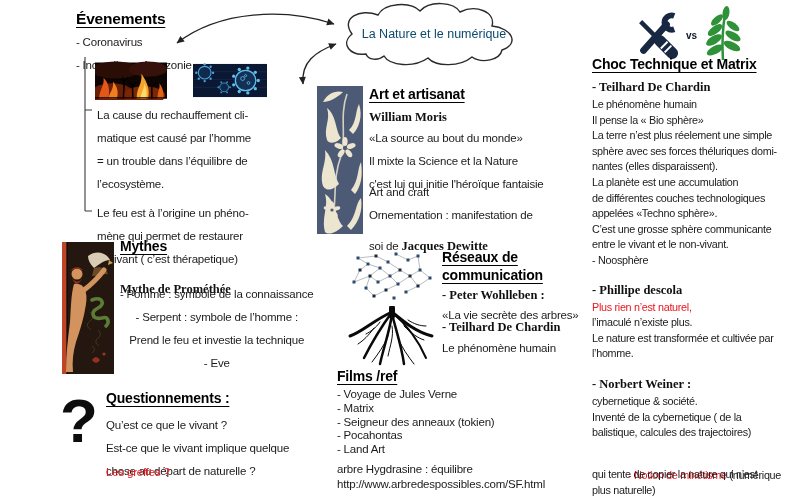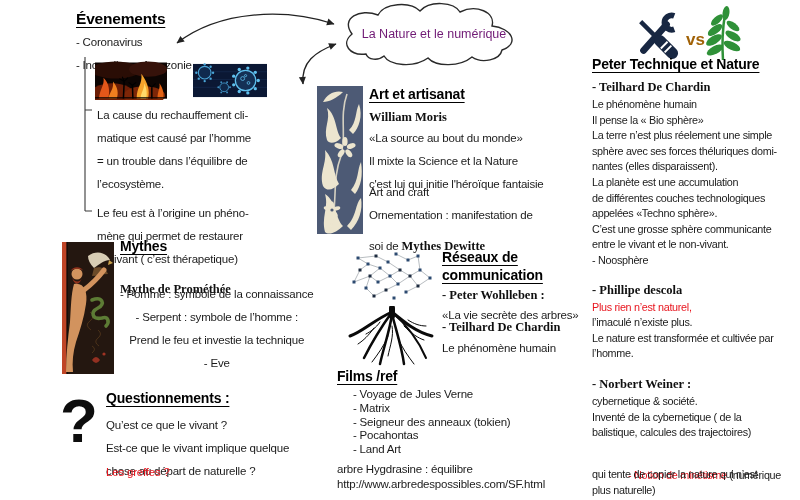--- a/index.html
+++ b/index.html
@@ -8,22 +8,22 @@
   .abs{position:absolute;}
   .t{position:absolute;white-space:pre-line;font-size:11.5px;line-height:23px;
      letter-spacing:-0.2px;color:#1b1b1b;}
   .rcol{font-size:10.8px;letter-spacing:-0.3px;line-height:15.6px;}
   .h{position:absolute;font-weight:700;text-decoration:underline;text-underline-offset:2.5px;
      text-decoration-thickness:1.4px;font-size:14px;color:#000000;white-space:pre-line;letter-spacing:-0.2px;}
   .serif{font-family:"Liberation Serif",serif;font-weight:700;font-size:12.5px;color:#101010;
          letter-spacing:0;white-space:pre-line;position:absolute;}
   .red{color:var(--red,#e8151e);}
   .cloud-label{position:absolute;display:flex;align-items:center;justify-content:center;
-               font-size:12.5px;color:#701a75;}
-  .vs{position:absolute;font-weight:700;font-size:17px;color:#a16207;}
+               font-size:12.5px;color:#0c4a6e;}
+  .vs{position:absolute;font-weight:700;font-size:10px;color:#0f172a;}
   .qmark{position:absolute;font-weight:700;font-size:62px;color:#0d0d0d;line-height:1;}
   svg{display:block;}
 </style>
 </head>
 <body>
 
 <div class="canvas">
 
   <svg class="abs" style="left:0;top:0;" width="800" height="500" viewBox="0 0 800 500">
     <defs>
@@ -150,21 +150,21 @@
   </svg>
 
   <div class="h" style="left:369px;top:86px;">Art et artisanat</div>
   <div class="serif" style="left:369px;top:110px;">William Moris</div>
   <div class="t" style="left:369px;top:127px;">«La source au bout du monde»
 Il mixte la Science et la Nature
 c'est lui qui initie l'héroïque fantaisie</div>
   <div class="t" style="left:369px;top:181px;">Art and craft
 Ornementation : manifestation de</div>
   <div class="t" style="left:369px;top:212px;">
-    <span>soi de </span><span class="serif" style="position:static;">Mythes Dewitte</span>
+    <span>soi de </span><span class="serif" style="position:static;">Jacques Dewitte</span>
   </div>
 
   <svg class="abs" style="left:628px;top:12px;" width="56" height="48" viewBox="0 0 58 50">
     <g stroke="#182742" fill="none">
       <line x1="16" y1="40" x2="40" y2="13" stroke-width="7" stroke-linecap="round"></line>
       <path d="M48,4 a7.5,7.5 0 1,0 0,14" stroke-width="6"></path>
       <line x1="13" y1="10" x2="31" y2="28" stroke-width="4.5"></line>
       <line x1="33" y1="30" x2="46" y2="43" stroke-width="12" stroke-linecap="round"></line>
     </g>
     <line x1="34" y1="38" x2="41" y2="31" stroke="#fff" stroke-width="2"></line>
@@ -178,21 +178,21 @@
       <ellipse cx="12" cy="34" rx="9" ry="4" transform="rotate(-32 12 34)"></ellipse>
       <ellipse cx="13" cy="24" rx="8.5" ry="3.8" transform="rotate(-36 13 24)"></ellipse>
       <ellipse cx="15" cy="14" rx="7.5" ry="3.4" transform="rotate(-42 15 14)"></ellipse>
       <ellipse cx="30" cy="40" rx="9" ry="4" transform="rotate(26 30 40)"></ellipse>
       <ellipse cx="31" cy="30" rx="8.5" ry="3.8" transform="rotate(30 31 30)"></ellipse>
       <ellipse cx="31" cy="20" rx="7.5" ry="3.4" transform="rotate(36 31 20)"></ellipse>
       <ellipse cx="24" cy="7" rx="3.4" ry="7" transform="rotate(8 24 7)"></ellipse>
     </g>
   </svg>
 
-  <div class="h" style="left:592px;top:56px;">Peter Technique et Nature</div>
+  <div class="h" style="left:592px;top:56px;">Choc Technique et Matrix</div>
   <div class="serif" style="left:592px;top:80px;">- Teilhard De Chardin</div>
   <div class="t rcol" style="left:592px;top:97px;">Le phénomène humain
 Il pense la « Bio sphère»
 La terre n’est plus réelement une simple
 sphère avec ses forces théluriques domi-
 nantes (elles disparaissent).
 La planète est une accumulation
 de différentes couches technologiques
 appelées «Techno sphère».
 C’est une grosse sphère communicante
@@ -297,21 +297,21 @@
   </svg>
 
   <div class="h" style="left:442px;top:248px;line-height:18px;">Réseaux de
 communication</div>
   <div class="serif" style="left:442px;top:288px;">- Peter Wohlleben :</div>
   <div class="t" style="left:442px;top:304px;">«La vie secrète des arbres»</div>
   <div class="serif" style="left:442px;top:320px;">- Teilhard De Chardin</div>
   <div class="t" style="left:442px;top:337px;">Le phénomène humain</div>
 
   <div class="h" style="left:337px;top:368px;">Films /ref</div>
-  <div class="t" style="left:337px;top:388px;line-height:13.8px;margin-left:16px;">- Voyage de Jules Verne
+  <div class="t" style="left:337px;top:388px;line-height:13.8px;">- Voyage de Jules Verne
 - Matrix
 - Seigneur des anneaux (tokien)
 - Pocahontas
 - Land Art</div>
   <div class="t" style="left:337px;top:462px;line-height:15px;">arbre Hygdrasine : équilibre
 http://www.arbredespossibles.com/SF.html</div>
 
   <div class="qmark" style="left:60px;top:390px;">?</div>
   <div class="h" style="left:106px;top:390px;font-size:14px;">Questionnements :</div>
   <div class="t" style="left:106px;top:414px;">Qu’est ce que le vivant ?

